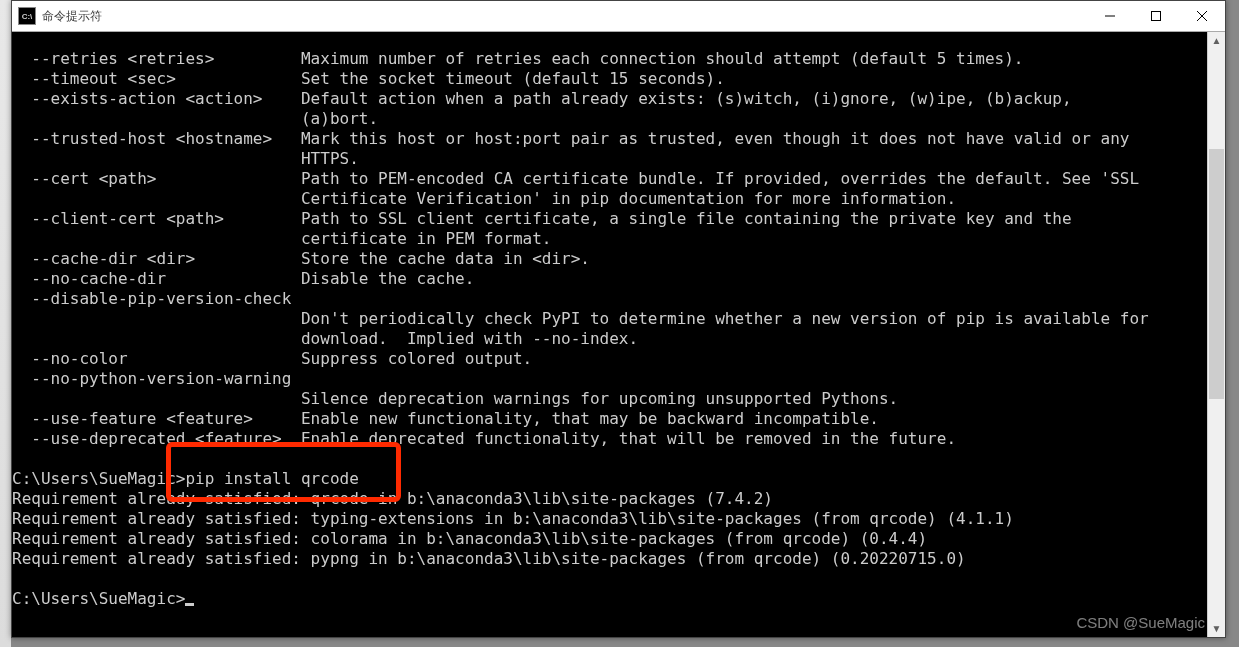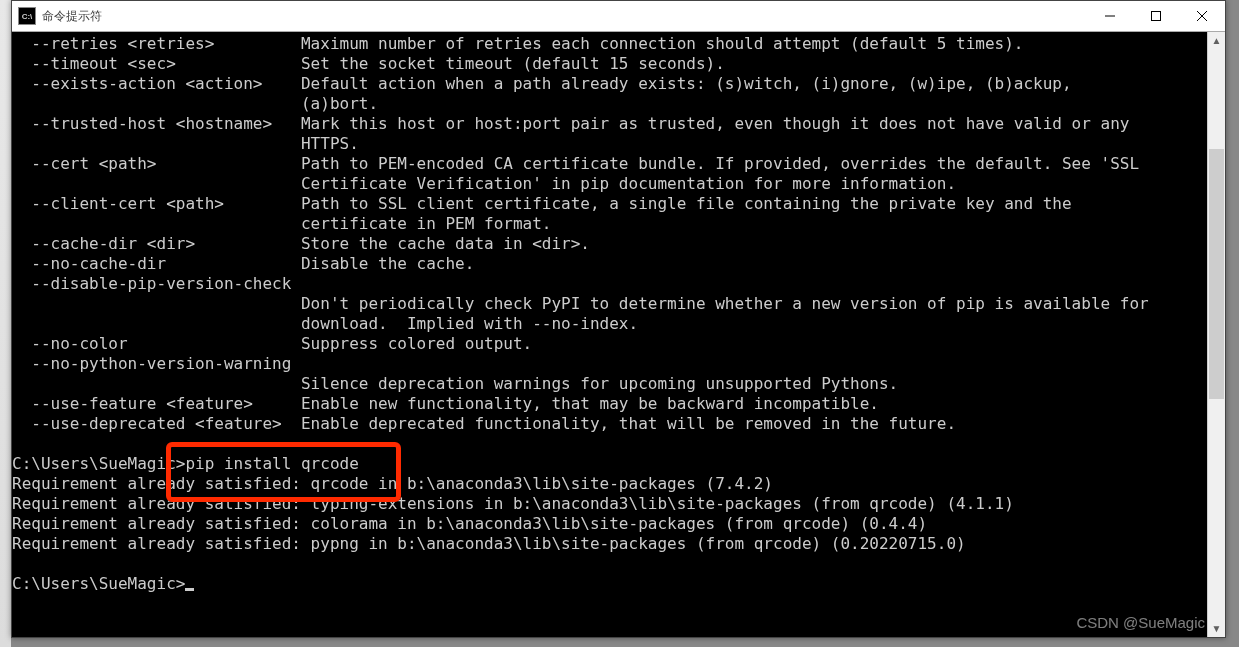--- a/index.html
+++ b/index.html
@@ -46,21 +46,21 @@
         </div>
       <div class="winbtn">
           <svg viewBox="0 0 10 10">
             <line x1="0" y1="0" x2="10" y2="10"></line>
             <line x1="10" y1="0" x2="0" y2="10"></line>
           </svg>
         </div>
     </div>
   </div>
 
-  <div class="terminal" id="term" style="padding-top: 2px; padding-left: 0px;"><span>  --retries &lt;retries&gt;         Maximum number of retries each connection should attempt (default 5 times).</span>
+  <div class="terminal" id="term" style="padding-top: 17px; padding-left: 0px;"><span>  --retries &lt;retries&gt;         Maximum number of retries each connection should attempt (default 5 times).</span>
 <span>  --timeout &lt;sec&gt;             Set the socket timeout (default 15 seconds).</span>
 <span>  --exists-action &lt;action&gt;    Default action when a path already exists: (s)witch, (i)gnore, (w)ipe, (b)ackup,</span>
 <span>                              (a)bort.</span>
 <span>  --trusted-host &lt;hostname&gt;   Mark this host or host:port pair as trusted, even though it does not have valid or any</span>
 <span>                              HTTPS.</span>
 <span>  --cert &lt;path&gt;               Path to PEM-encoded CA certificate bundle. If provided, overrides the default. See 'SSL</span>
 <span>                              Certificate Verification' in pip documentation for more information.</span>
 <span>  --client-cert &lt;path&gt;        Path to SSL client certificate, a single file containing the private key and the</span>
 <span>                              certificate in PEM format.</span>
 <span>  --cache-dir &lt;dir&gt;           Store the cache data in &lt;dir&gt;.</span>

